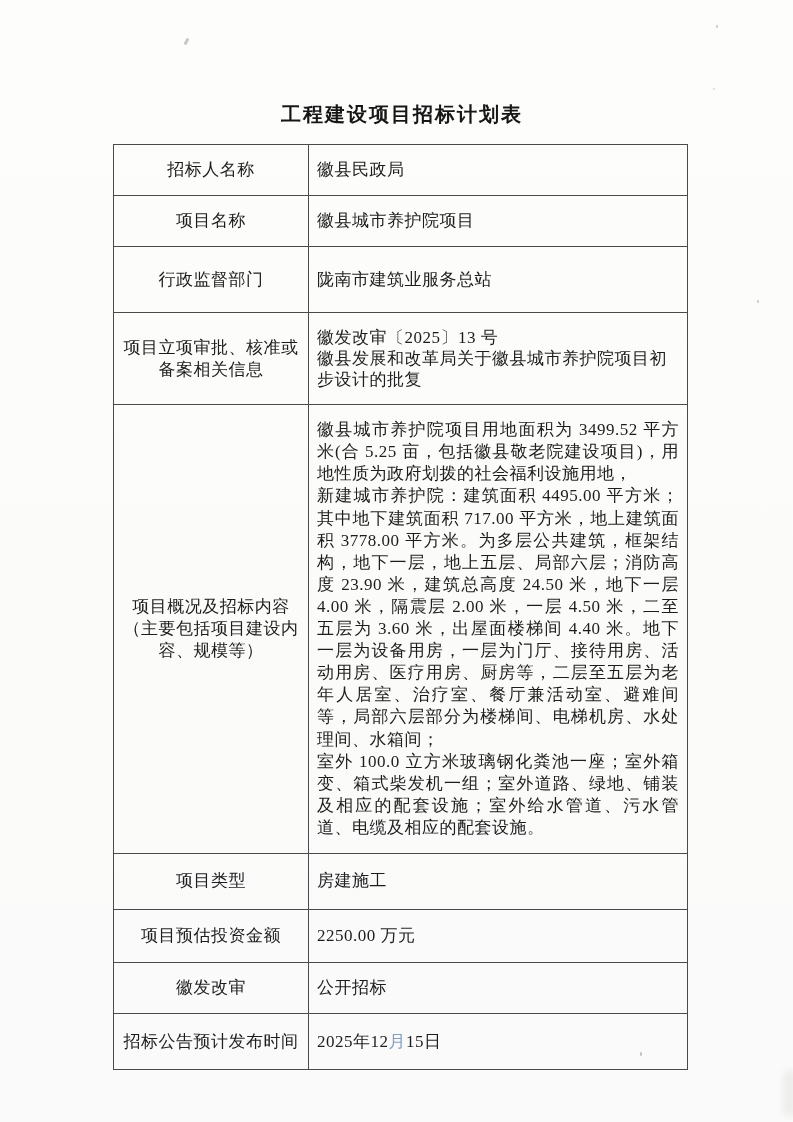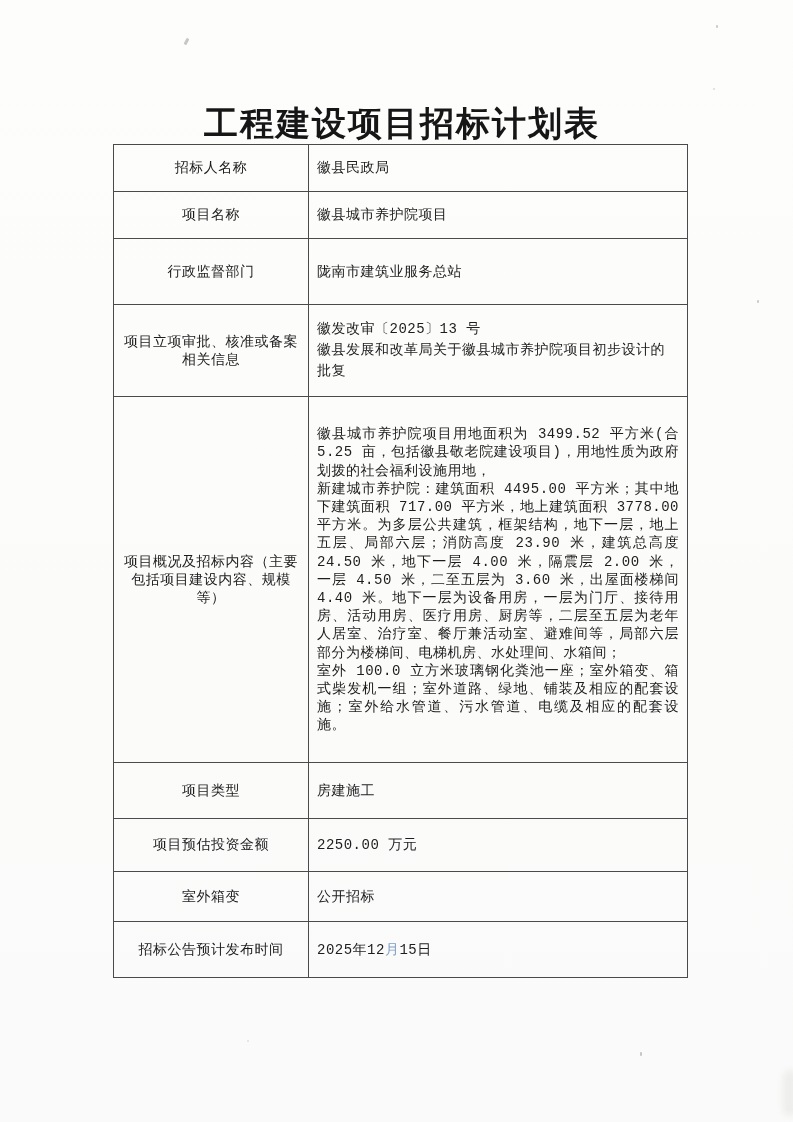--- a/index.html
+++ b/index.html
@@ -12,40 +12,39 @@
     font-family:"Liberation Serif","DejaVu Serif",serif;
     color:#1d1d1d;
   }
   .doc-title{
     position:absolute;
     top:101px;left:0;width:100%;
     padding-left:11px;box-sizing:border-box;
     text-align:center;
     font-family:"Liberation Sans","DejaVu Sans",sans-serif;
     font-weight:700;
-    font-size:34px;
+    font-size:20px;
     letter-spacing:2px;
     color:#161616;
   }
   table.plan{
     position:absolute;
     left:113px;top:144px;
     width:574px;
     border-collapse:collapse;
     table-layout:fixed;
   }
   table.plan td{
     border:1px solid #4a4a4a;
-    font-size:14px;
+    font-size:17px;
     color:#1d1d1d;
     vertical-align:middle;
     padding:14px 8px;
     letter-spacing:0.5px;
     line-height:1.3;
-    font-family:Liberation Mono, monospace;
   }
   col.c-label{width:195px;}
   col.c-value{width:379px;}
   td.label{text-align:center;}
   td.value{}
   td.overview{
     text-align:justify;
     vertical-align:top;
     font-size:16.5px;
     line-height:20.3px;
@@ -122,21 +121,21 @@
       <td class="value">房建施工</td>
     </tr>
 
     <tr class="rh7">
       <td class="label">项目预估投资金额</td>
       <td class="value">2250.00 万元</td>
     </tr>
 
 
     <tr class="rh9">
-      <td class="label">室外箱变</td>
+      <td class="label">徽发改审</td>
       <td class="value">公开招标</td>
     </tr>
 
     <tr class="rh10">
       <td class="label">招标公告预计发布时间</td>
       <td class="value">
         <span>2025年12</span><span style="color: rgb(126, 158, 198);">月</span><span>15日</span>
       </td>
     </tr>
   </tbody>

